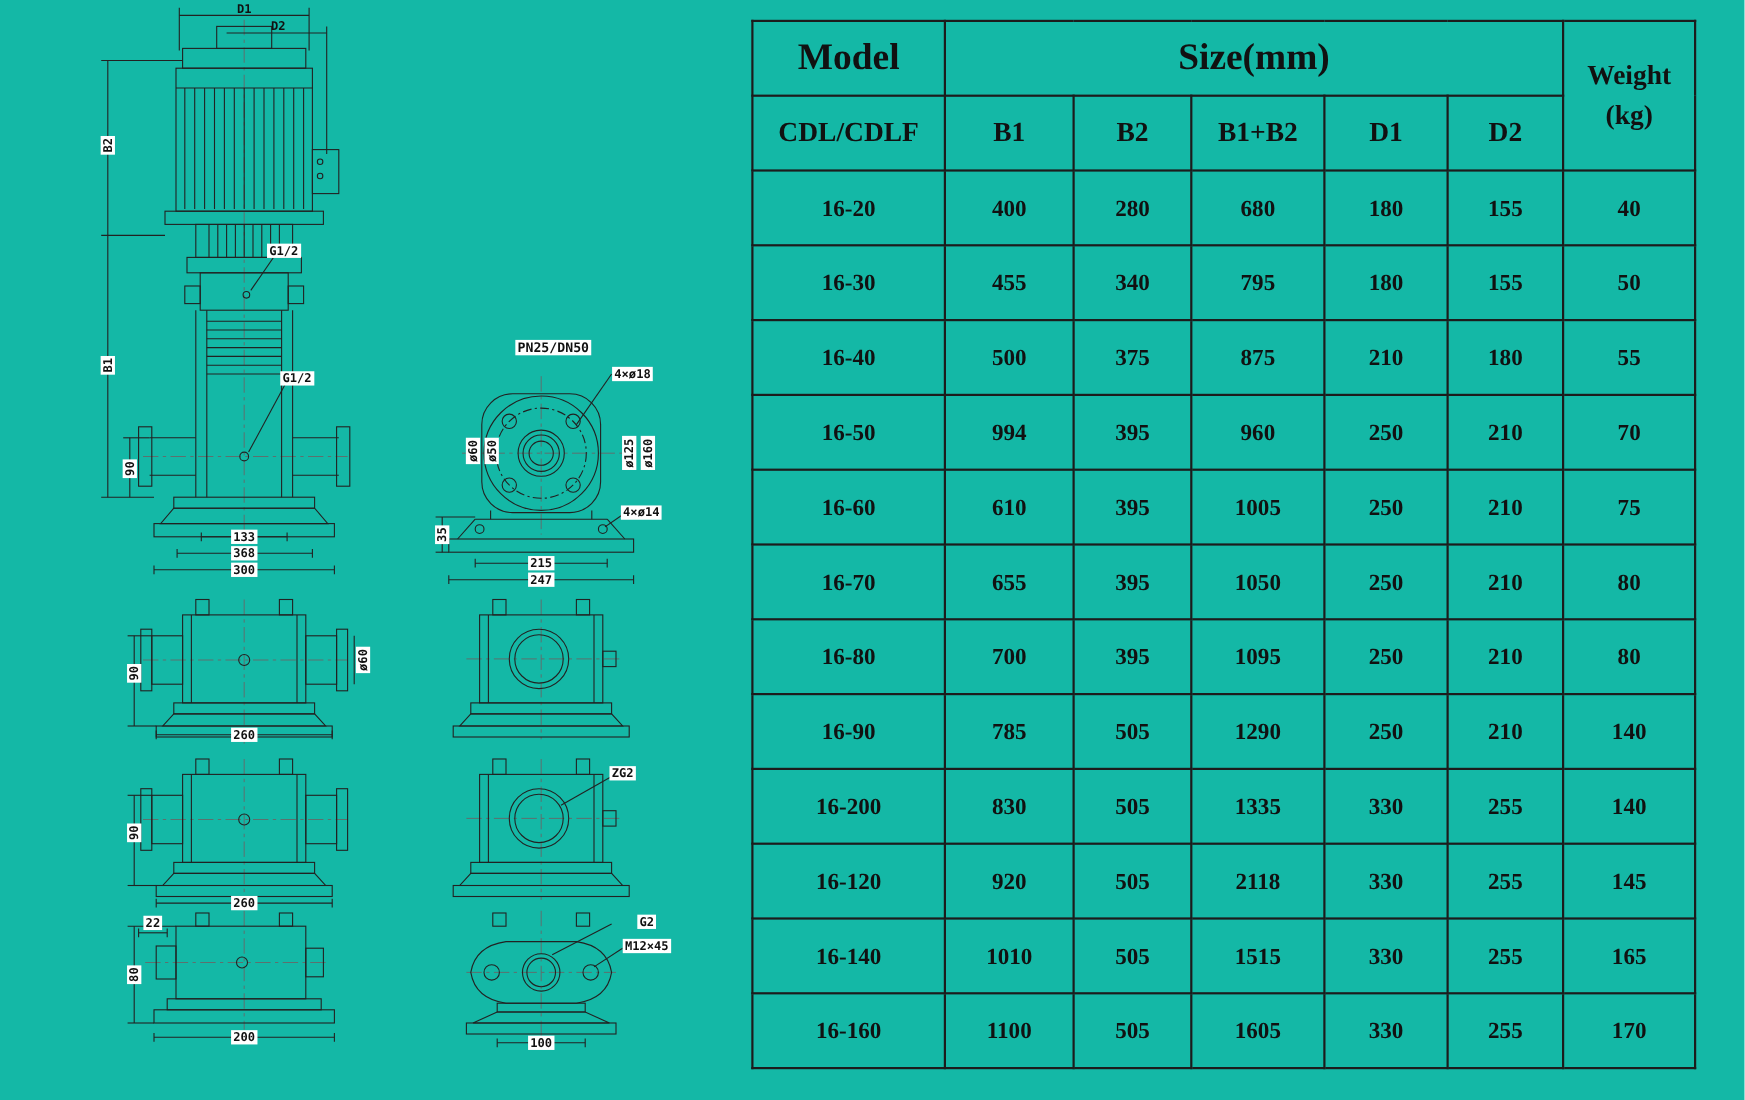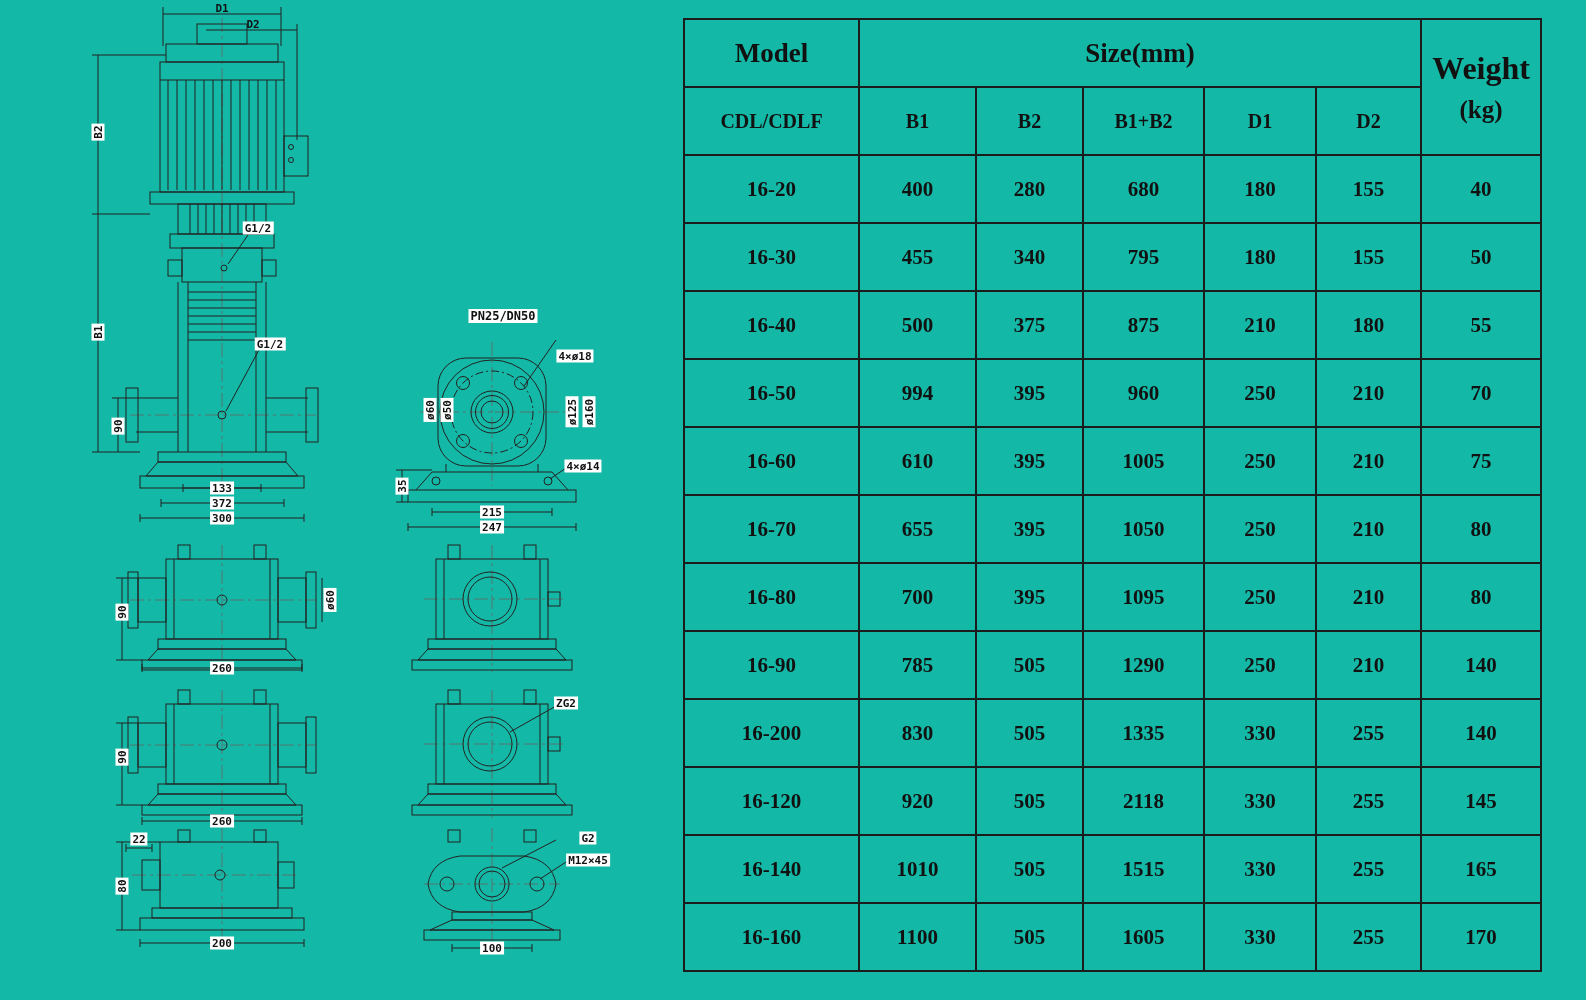--- a/index.html
+++ b/index.html
@@ -12,25 +12,25 @@
   .bg{background:#fff;padding:0 2px;}
   .big{font-size:12px;margin-left:16px;}
   
   .spec-table{position:absolute;left:683px;top:18px;border-collapse:collapse;table-layout:fixed;
               width:857px;}
   .spec-table td{border:2px solid #1c1c1c;text-align:center;vertical-align:middle;
                  font-family:"Liberation Serif",serif;font-weight:bold;color:#111;
                  padding:0;overflow:hidden;}
   tr.hr{height:68px;}
   tr.dr{height:68px;}
-  .h1{font-size:27px;}
-  .h2{font-size:20px;}
+  .h1{font-size:34px;}
+  .h2{font-size:25px;}
   .dv{font-size:21px;}
   .wcell div{line-height:1.1;}
-  .wcell .w1{font-size:32px;margin-bottom:10px;}
+  .wcell .w1{font-size:25px;margin-bottom:10px;}
   .wcell .w2{font-size:25px;}
   svg{position:absolute;left:0;top:0;z-index:1;}
 </style>
 </head>
 <body>
 
 <div id="stage">
 
   <svg width="680" height="1000" viewBox="0 0 680 1000">
 
@@ -285,25 +285,25 @@
 
   <div>
     <span class="lbl" style="left:222px;top:8px">D1</span>
     <span class="lbl" style="left:253px;top:24px">D2</span>
     <span class="lbl rot bg" style="left:98px;top:132px">B2</span>
     <span class="lbl bg" style="left:258px;top:228px">G1/2</span>
     <span class="lbl rot bg" style="left:98px;top:332px">B1</span>
     <span class="lbl bg" style="left:270px;top:344px">G1/2</span>
     <span class="lbl rot bg" style="left:118px;top:426px">90</span>
     <span class="lbl bg" style="left:222px;top:488px">133</span>
-    <span class="lbl bg" style="left:222px;top:503px">372</span>
+    <span class="lbl bg" style="left:222px;top:503px">368</span>
     <span class="lbl bg" style="left:222px;top:518px">300</span>
 
     <span class="lbl big bg" style="left:487px;top:316px">PN25/DN50</span>
-    <span class="lbl bg" style="left:575px;top:356px">4×ø18</span>
+    <span class="lbl bg" style="left:575px;top:340px">4×ø18</span>
     <span class="lbl rot bg" style="left:430px;top:410px">ø60</span>
     <span class="lbl rot bg" style="left:447px;top:410px">ø50</span>
     <span class="lbl rot bg" style="left:572px;top:412px">ø125</span>
     <span class="lbl rot bg" style="left:589px;top:412px">ø160</span>
     <span class="lbl rot bg" style="left:402px;top:486px">35</span>
     <span class="lbl bg" style="left:492px;top:512px">215</span>
     <span class="lbl bg" style="left:492px;top:527px">247</span>
     <span class="lbl bg" style="left:583px;top:466px">4×ø14</span>
 
     <span class="lbl rot bg" style="left:122px;top:612px">90</span>

